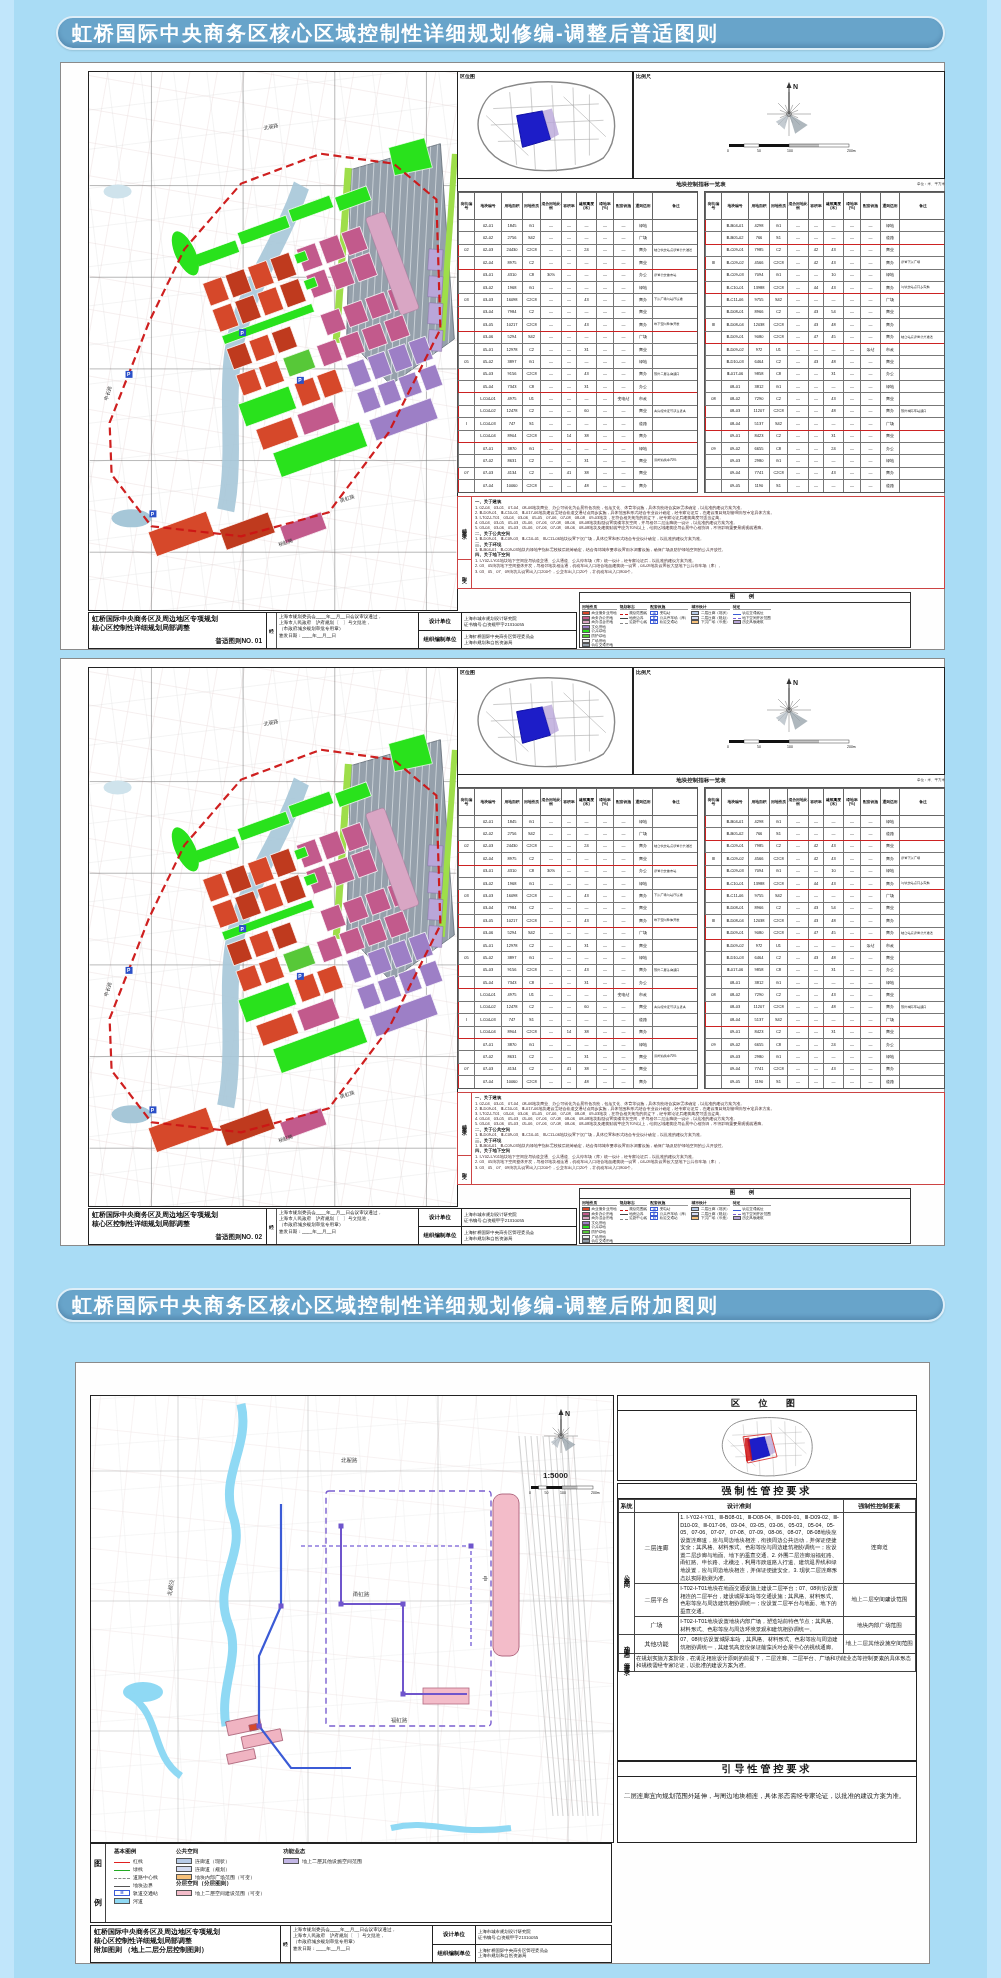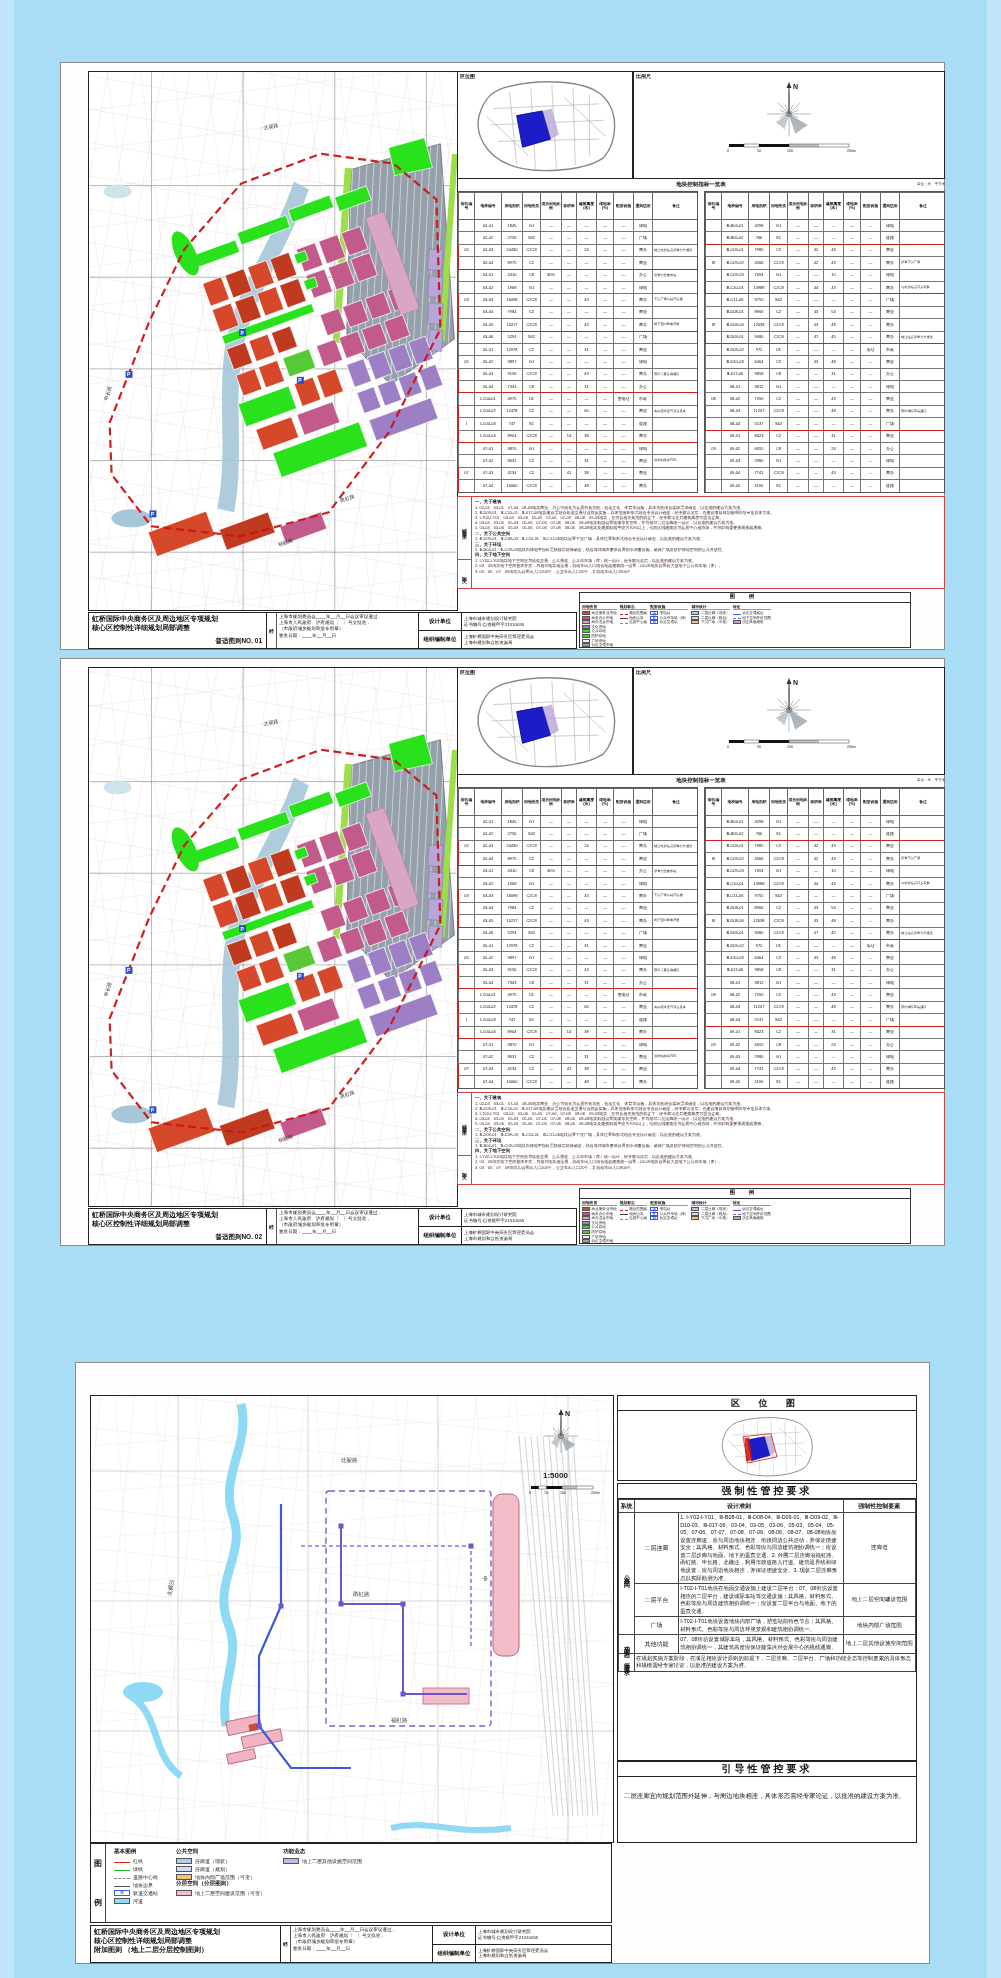--- a/index.html
+++ b/index.html
@@ -117,20 +117,23 @@
   .tb3 .tb-left{flex:0 0 190px;}
   .tb3 .tb-proj{font-size:7px;}
 </style>
 </head>
 <body>
 
 <div id="canvas">
   <div class="edge l"></div>
   <div class="edge r"></div>
 
+  <div class="banner" style="left:56px;top:16px;width:889px;">
+    <span>虹桥国际中央商务区核心区域控制性详细规划修编-调整后普适图则</span>
+  </div>
 
   <div id="sheet1" class="sheet" style="left:60px;top:62px;width:885px;height:588px;">
       <div class="mapframe std-map"><svg width="368" height="538" viewBox="0 0 368 540">
           <rect width="368" height="540" fill="#ffffff"></rect>
           <g transform="rotate(10 180 270)" stroke="#d2b2b2" stroke-width="0.5" opacity="0.38">
             <line x1="-80" y1="-60" x2="-80" y2="600"></line>
             <line x1="-53" y1="-60" x2="-53" y2="600"></line>
             <line x1="-26" y1="-60" x2="-26" y2="600"></line>
             <line x1="1" y1="-60" x2="1" y2="600"></line>
             <line x1="28" y1="-60" x2="28" y2="600"></line>
@@ -2206,20 +2209,23 @@
             <div class="tb-lab">组织编制单位</div>
             <div class="tb-val">
               <div>上海虹桥国际中央商务区管理委员会</div>
               <div>上海市规划和自然资源局</div>
             </div>
           </div>
         </div>
       </div>
     </div>
 
+  <div class="banner" style="left:56px;top:1288px;width:889px;">
+    <span>虹桥国际中央商务区核心区域控制性详细规划修编-调整后附加图则</span>
+  </div>
 
   <div id="sheet3" class="sheet" style="left:75px;top:1362px;width:855px;height:602px;">
       <div class="mapframe map3"><svg width="522" height="446" viewBox="0 0 522 446">
           <rect width="522" height="446" fill="#ffffff"></rect>
           <g transform="rotate(6 260 220)" stroke="#d2b2b2" stroke-width="0.5" opacity="0.3">
             <line x1="-80" y1="-60" x2="-80" y2="506"></line>
             <line x1="-46" y1="-60" x2="-46" y2="506"></line>
             <line x1="-12" y1="-60" x2="-12" y2="506"></line>
             <line x1="22" y1="-60" x2="22" y2="506"></line>
             <line x1="56" y1="-60" x2="56" y2="506"></line>

